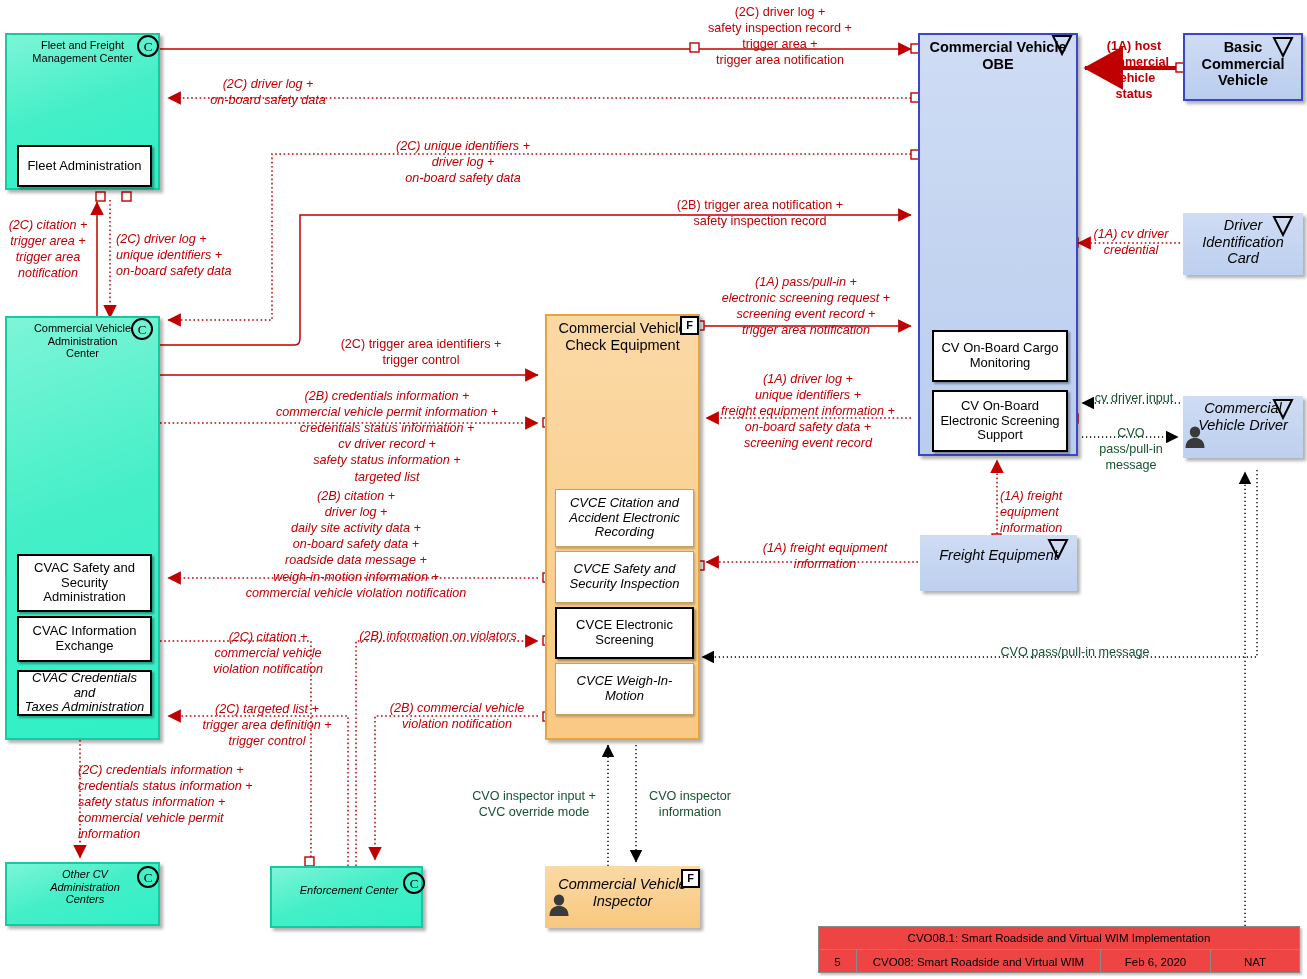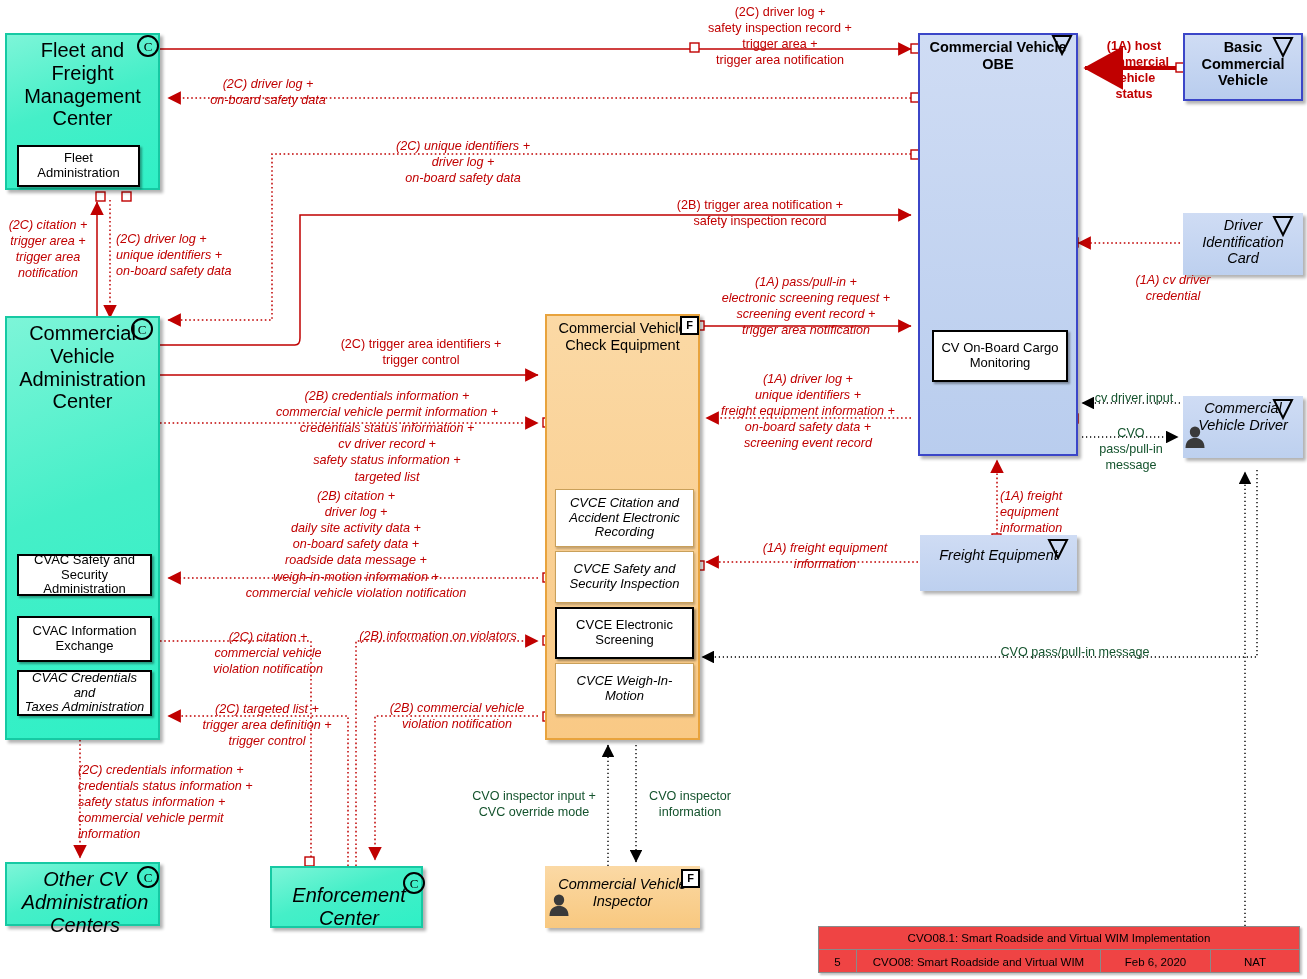--- a/index.html
+++ b/index.html
@@ -18,21 +18,21 @@
   .box { position:absolute; box-shadow:3px 3px 3px rgba(0,0,0,0.30); }
   .box .ttl {
     position:absolute; left:0; right:0; top:4px;
     text-align:center; line-height:1.14;
     padding:0 6px;
   }
   .center-box {
     background:linear-gradient(160deg,#7df5d8 0%,#45efc8 45%,#2ff0c6 100%);
     border:2px solid #16c9a3;
   }
-  .center-box .ttl { color:#000; font-size:20px; }
+  .center-box .ttl { color:#000; font-size:11px; }
   .field-blue {
     background:linear-gradient(180deg,#cfdcf4 0%,#b9cdee 100%);
     border:2.5px solid #3b46c8;
   }
   .field-blue .ttl { color:#000; font-size:14.5px; font-weight:bold; }
   .plain-blue {
     background:linear-gradient(180deg,#cfdcf4 0%,#bdd0ef 100%);
     border:none;
   }
   .plain-blue .ttl { color:#000; font-size:14.5px; font-style:italic; }
@@ -202,29 +202,29 @@
       <rect x="1176" y="63" width="9" height="9"></rect>
       <rect x="992" y="534" width="9" height="9"></rect>
       <rect x="305" y="857" width="9" height="9"></rect>
       <rect x="690" y="43" width="9" height="9"></rect>
     </g>
   </svg>
 
   <div class="box center-box" style="left:5px; top:33px; width:155px; height:157px;">
     <div class="ttl" style="white-space: pre-line;">Fleet and Freight
 Management Center</div>
-    <div class="sub heavy" style="left:10px; top:110px; width:123px; height:42px;">Fleet Administration</div>
+    <div class="sub heavy" style="left:10px; top:110px; width:135px; height:42px;">Fleet Administration</div>
   </div>
   <div class="marker m-circle" style="left:137px; top:35px;">C</div>
 
   <div class="box center-box" style="left:5px; top:316px; width:155px; height:424px;">
     <div class="ttl" style="white-space: pre-line;">Commercial Vehicle
 Administration
 Center</div>
-    <div class="sub heavy" style="left: 10px; top: 236px; width: 135px; height: 42px; white-space: pre-line;">CVAC Safety and
+    <div class="sub heavy" style="left: 10px; top: 236px; width: 135px; height: 58px; white-space: pre-line;">CVAC Safety and
 Security
 Administration</div>
     <div class="sub heavy" style="left: 10px; top: 298px; width: 135px; height: 46px; white-space: pre-line;">CVAC Information
 Exchange</div>
     <div class="sub heavy italic-t" style="left: 10px; top: 352px; width: 135px; height: 46px; white-space: pre-line;">CVAC Credentials and
 Taxes Administration</div>
   </div>
   <div class="marker m-circle" style="left:131px; top:318px;">C</div>
 
   <div class="box field-orange" style="left:545px; top:314px; width:155px; height:426px;">
@@ -240,20 +240,23 @@
     <div class="sub light italic-t" style="left: 8px; top: 347px; width: 139px; height: 52px; white-space: pre-line;">CVCE Weigh-In-
 Motion</div>
   </div>
   <div class="marker m-sq" style="left:680px; top:316px;">F</div>
 
   <div class="box field-blue" style="left:918px; top:33px; width:160px; height:423px;">
     <div class="ttl" style="white-space: pre-line;">Commercial Vehicle
 OBE</div>
     <div class="sub heavy" style="left: 12px; top: 295px; width: 136px; height: 52px; white-space: pre-line;">CV On-Board Cargo
 Monitoring</div>
+    <div class="sub heavy" style="left: 12px; top: 355px; width: 136px; height: 62px; white-space: pre-line;">CV On-Board
+Electronic Screening
+Support</div>
   </div>
   <svg class="marker m-tri" style="left:1051px; top:34px;" viewBox="0 0 22 22">
     <path d="M2,2 L20,2 L11,20 Z" fill="none" stroke="#000" stroke-width="2"></path>
   </svg>
 
   <div class="box field-blue" style="left:1183px; top:33px; width:120px; height:68px;">
     <div class="ttl" style="white-space: pre-line;">Basic
 Commercial
 Vehicle</div>
   </div>
@@ -319,21 +322,21 @@
 on-board safety data</div>
   <div class="lbl" style="left: 333px; top: 138px; width: 260px; white-space: pre-line;">(2C) unique identifiers +
 driver log +
 on-board safety data</div>
   <div class="lbl upright" style="left: 620px; top: 197px; width: 280px; white-space: pre-line;">(2B) trigger area notification +
 safety inspection record</div>
   <div class="lbl bold" style="left: 1086px; top: 38px; width: 96px; white-space: pre-line;">(1A) host
 commercial
 vehicle
 status</div>
-  <div class="lbl" style="left: 1123px; top: 226px; width: 100px; white-space: pre-line; margin-top: 46px;">(1A) cv driver
+  <div class="lbl" style="left: 1081px; top: 226px; width: 100px; white-space: pre-line;">(1A) cv driver
 credential</div>
   <div class="lbl" style="left: 2px; top: 217px; width: 92px; white-space: pre-line;">(2C) citation +
 trigger area +
 trigger area
 notification</div>
   <div class="lbl" style="left: 116px; top: 231px; width: 140px; text-align: left; white-space: pre-line;">(2C) driver log +
 unique identifiers +
 on-board safety data</div>
   <div class="lbl upright" style="left: 306px; top: 336px; width: 230px; white-space: pre-line;">(2C) trigger area identifiers +
 trigger control</div>

